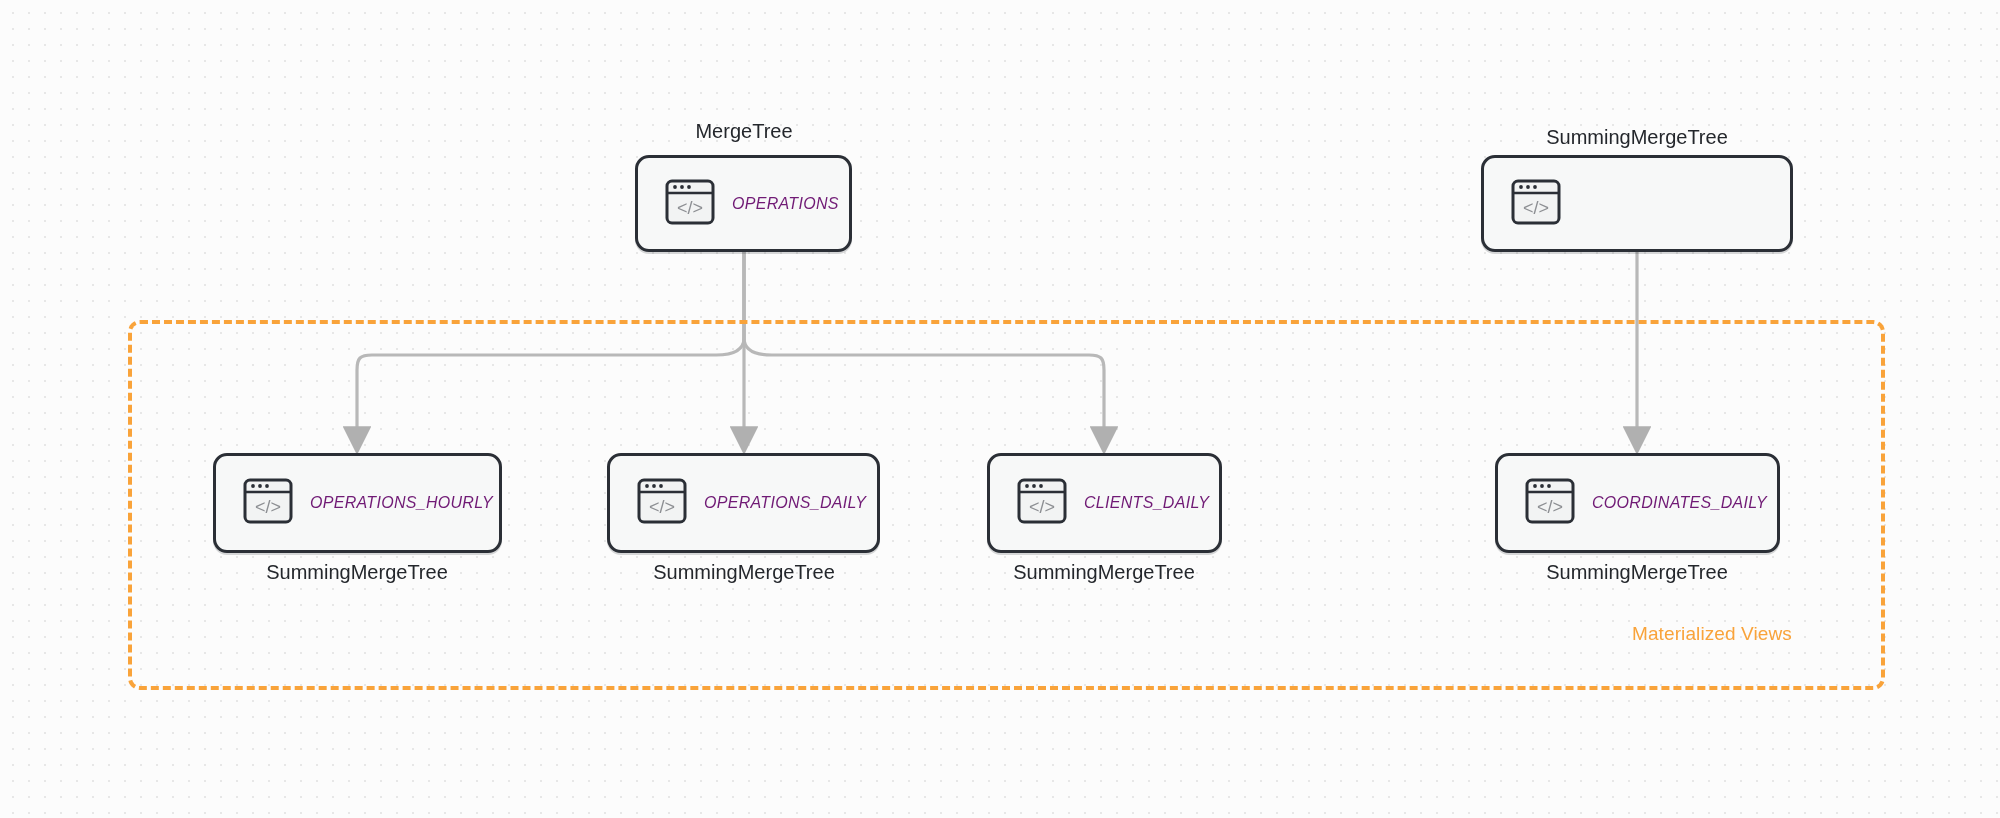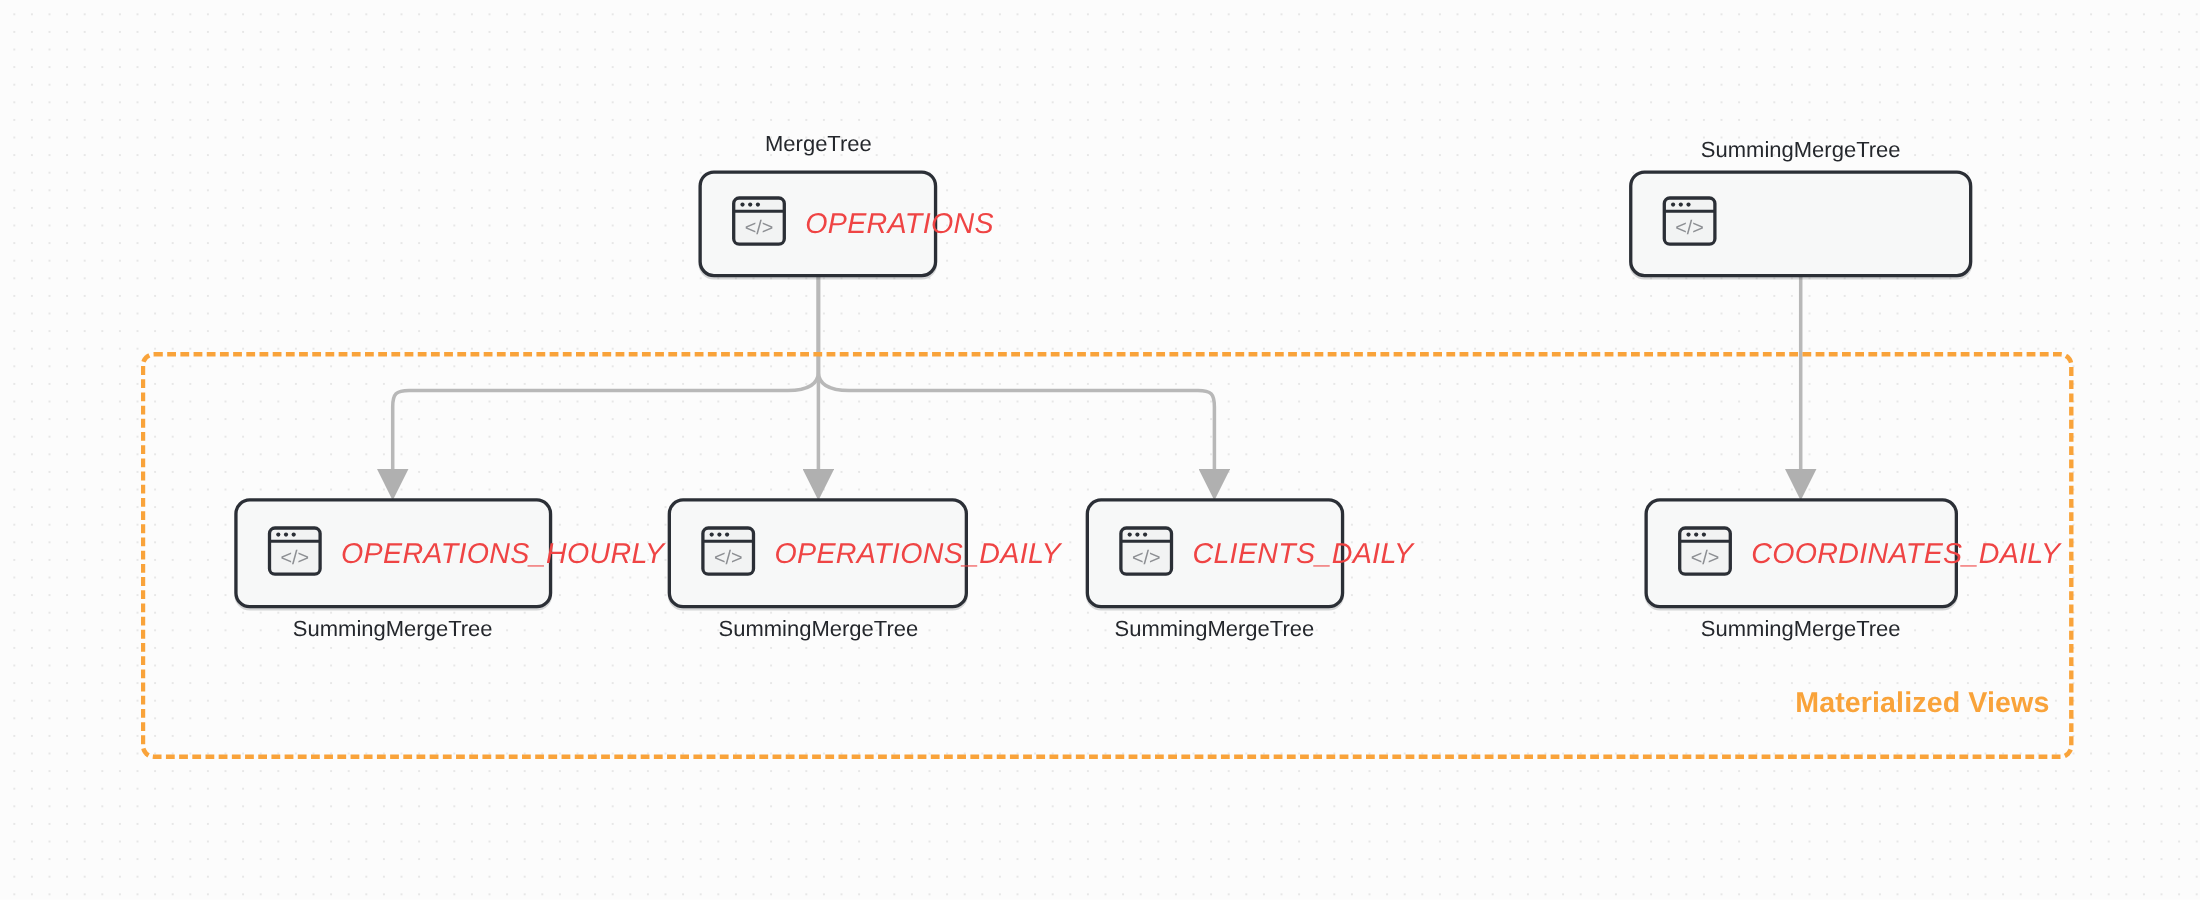--- a/index.html
+++ b/index.html
@@ -31,22 +31,22 @@
   
   .group-box {
     position: absolute;
     box-sizing: border-box;
     border: 4px dashed #F9A33A;
     border-radius: 12px;
   }
   .group-caption {
     position: absolute;
     color: #F9A33A;
-    font-size: 26px;
-    font-weight: 700;
+    font-size: 19px;
+    font-weight: 400;
     white-space: nowrap;
     letter-spacing: 0.1px;
   }
 
   
   .node {
     position: absolute;
     box-sizing: border-box;
     display: flex;
     align-items: center;
@@ -54,23 +54,23 @@
     border: 3.5px solid #2b2f36;
     border-radius: 14px;
     box-shadow: 0 2px 0 rgba(40,44,52,0.18);
   }
   .node-icon {
     flex: 0 0 auto;
     margin-left: 26px;
     margin-right: 16px;
   }
   .node-label {
-    font-size: 26px;
+    font-size: 16px;
     font-style: italic;
-    color: #ef4444;
+    color: #701a75;
     letter-spacing: 0.3px;
     white-space: nowrap;
   }
 
   
   .engine-caption {
     position: absolute;
     font-size: 20px;
     color: #24272c;
     white-space: nowrap;

